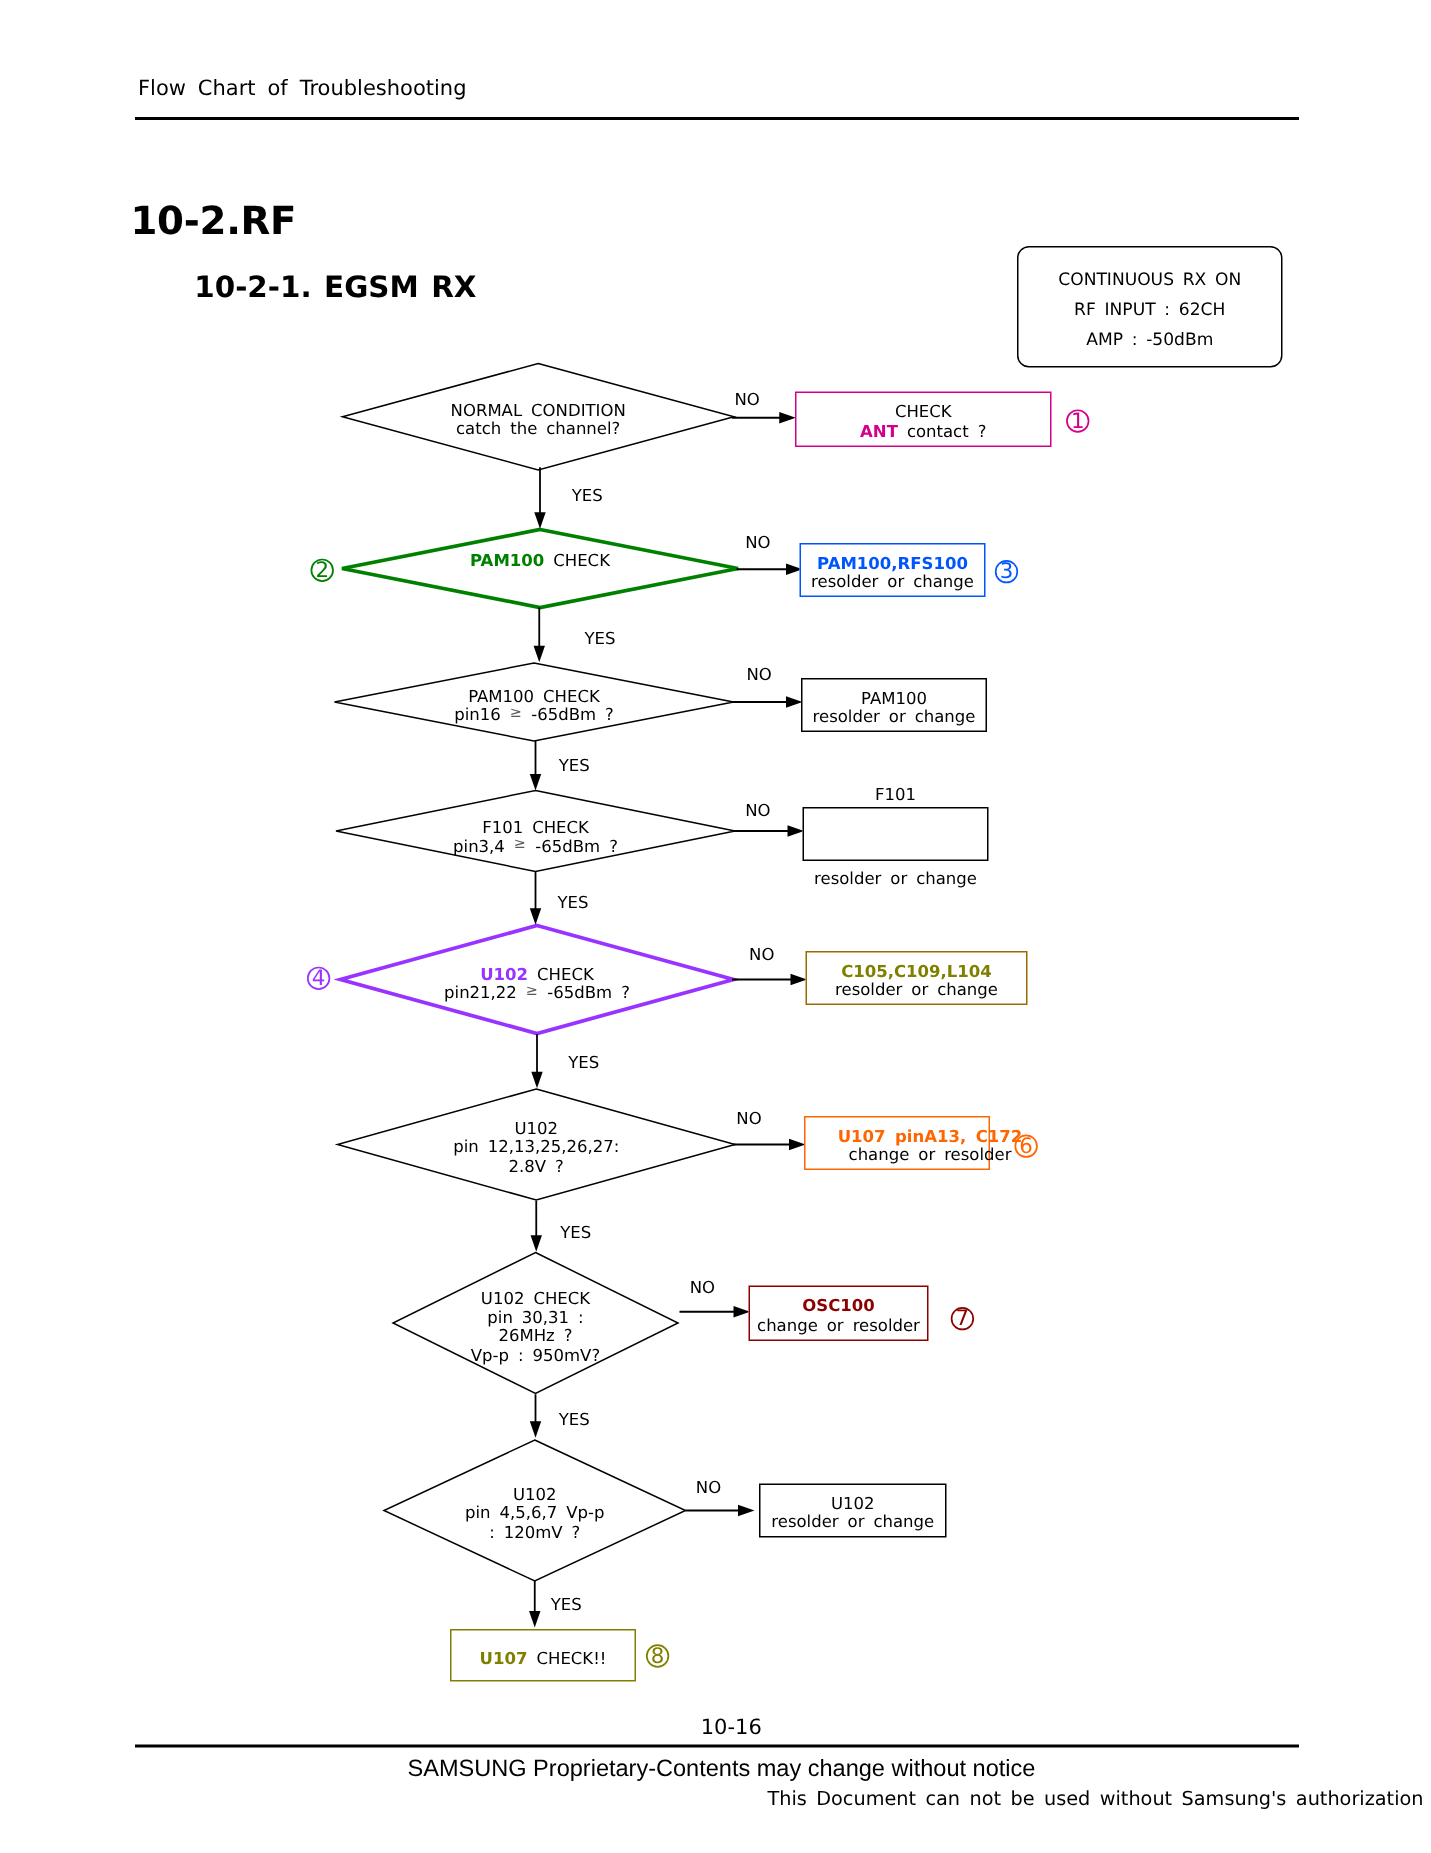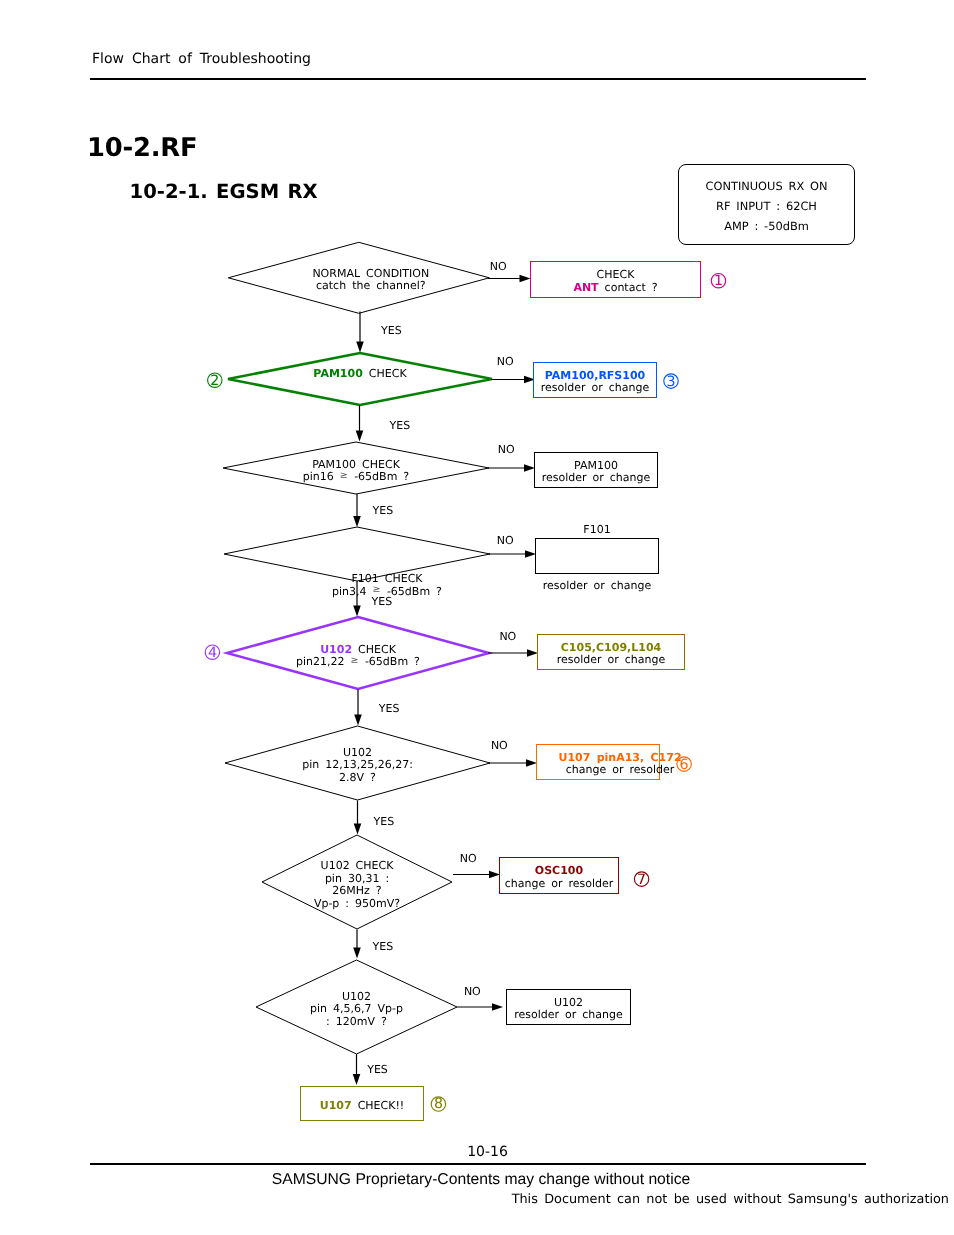--- a/index.html
+++ b/index.html
@@ -165,32 +165,32 @@
         <circle cx="641.6" cy="879.1" r="7.2" fill="none" stroke="#8B0000" stroke-width="1.15"></circle>
         <text x="641.6" y="879.5" font-family="DejaVu Sans" font-size="14.2" fill="#8B0000" text-anchor="middle" dominant-baseline="central">7</text>
       </g>
       <g>
         <circle cx="438.4" cy="1104" r="7.2" fill="none" stroke="#808000" stroke-width="1.15"></circle>
         <text x="438.4" y="1104.4" font-family="DejaVu Sans" font-size="14.2" fill="#808000" text-anchor="middle" dominant-baseline="central">8</text>
       </g>
     </svg>
 
   <div id="overlay">
-      <div class="dlabel" style="left: 0px; width: 717.6px; top: 267.9px; margin-left: 12px;">
+      <div class="dlabel" style="left: 0px; width: 717.6px; top: 267.9px;">
         <div>NORMAL CONDITION</div>
         <div>catch the channel?</div>
       </div>
       <div class="dlabel" style="left: 0px; width: 720px; top: 368.4px;">
         <div><span class="b" style="color:#008000">PAM100</span> CHECK</div>
       </div>
       <div class="dlabel" style="left: 0px; width: 712px; top: 458.6px;">
         <div>PAM100 CHECK</div>
         <div>pin16 <span class="ge">≥</span> -65dBm ?</div>
       </div>
-      <div class="dlabel" style="left: 0px; width: 714px; top: 573px; padding-left: 30px;">
+      <div class="dlabel" style="left: 0px; width: 714px; top: 546px;">
         <div>F101 CHECK</div>
         <div>pin3,4 <span class="ge">≥</span> -65dBm ?</div>
       </div>
       <div class="dlabel" style="left: 0px; width: 716px; top: 643.7px;">
         <div><span class="b" style="color:#9933FF">U102</span> CHECK</div>
         <div>pin21,22 <span class="ge">≥</span> -65dBm ?</div>
       </div>
       <div class="dlabel" style="left: 0px; width: 715px; top: 746.6px;">
         <div>U102</div>
         <div>pin 12,13,25,26,27:</div>

